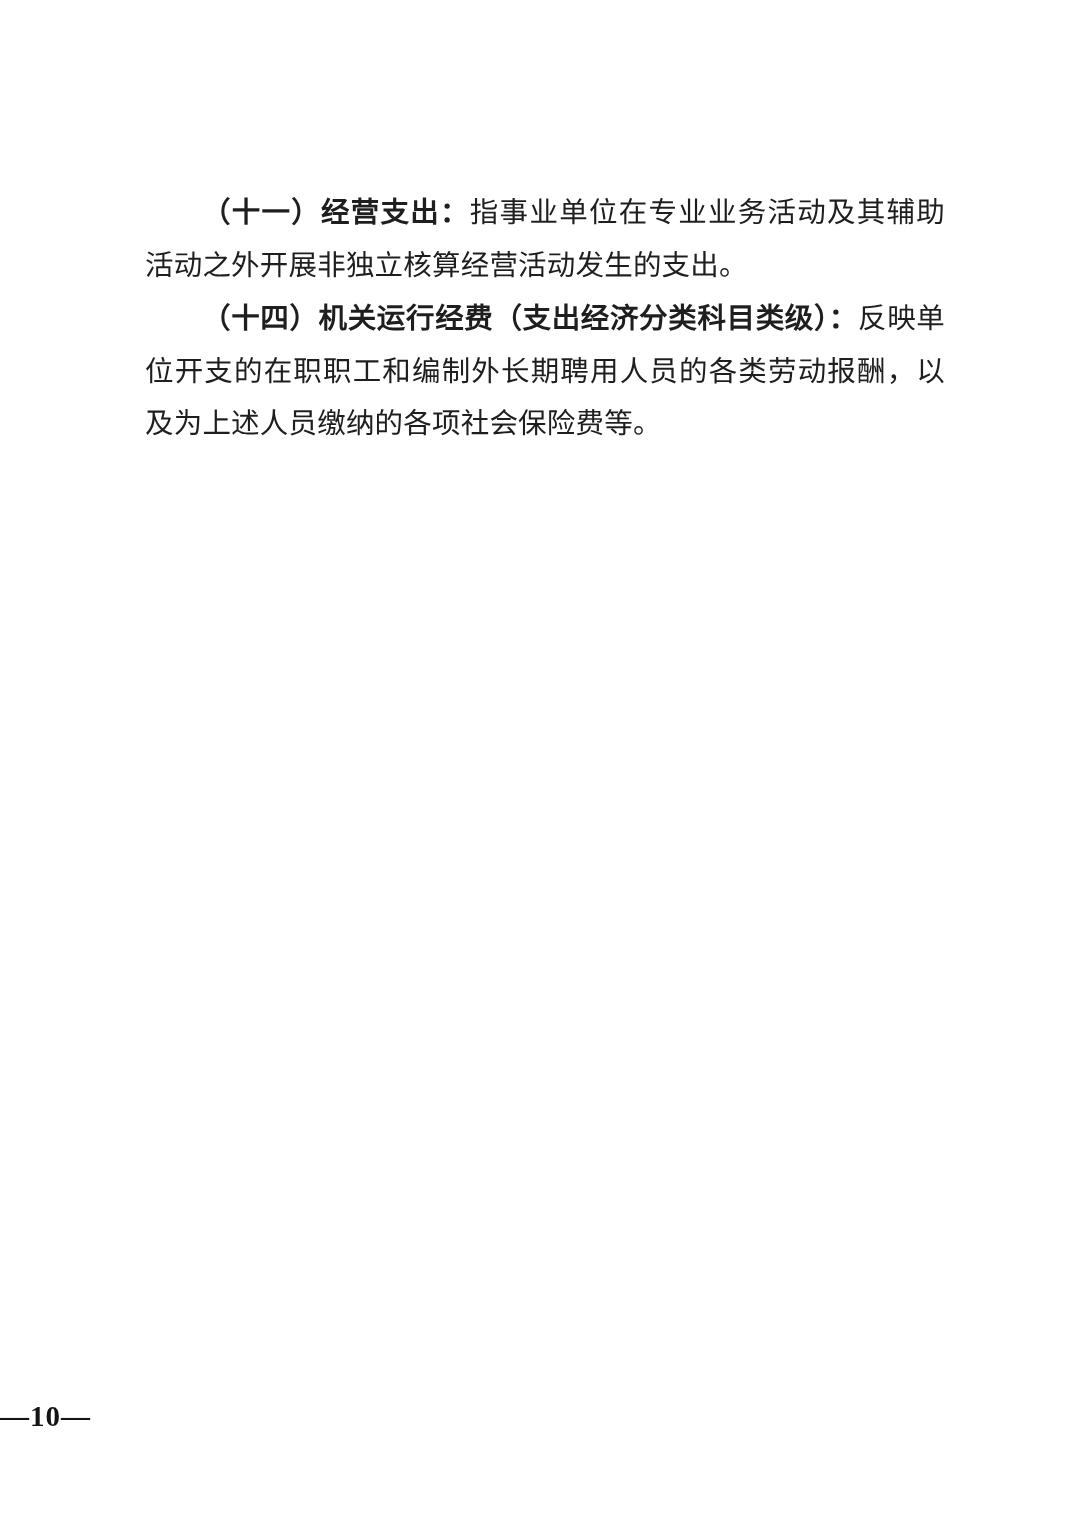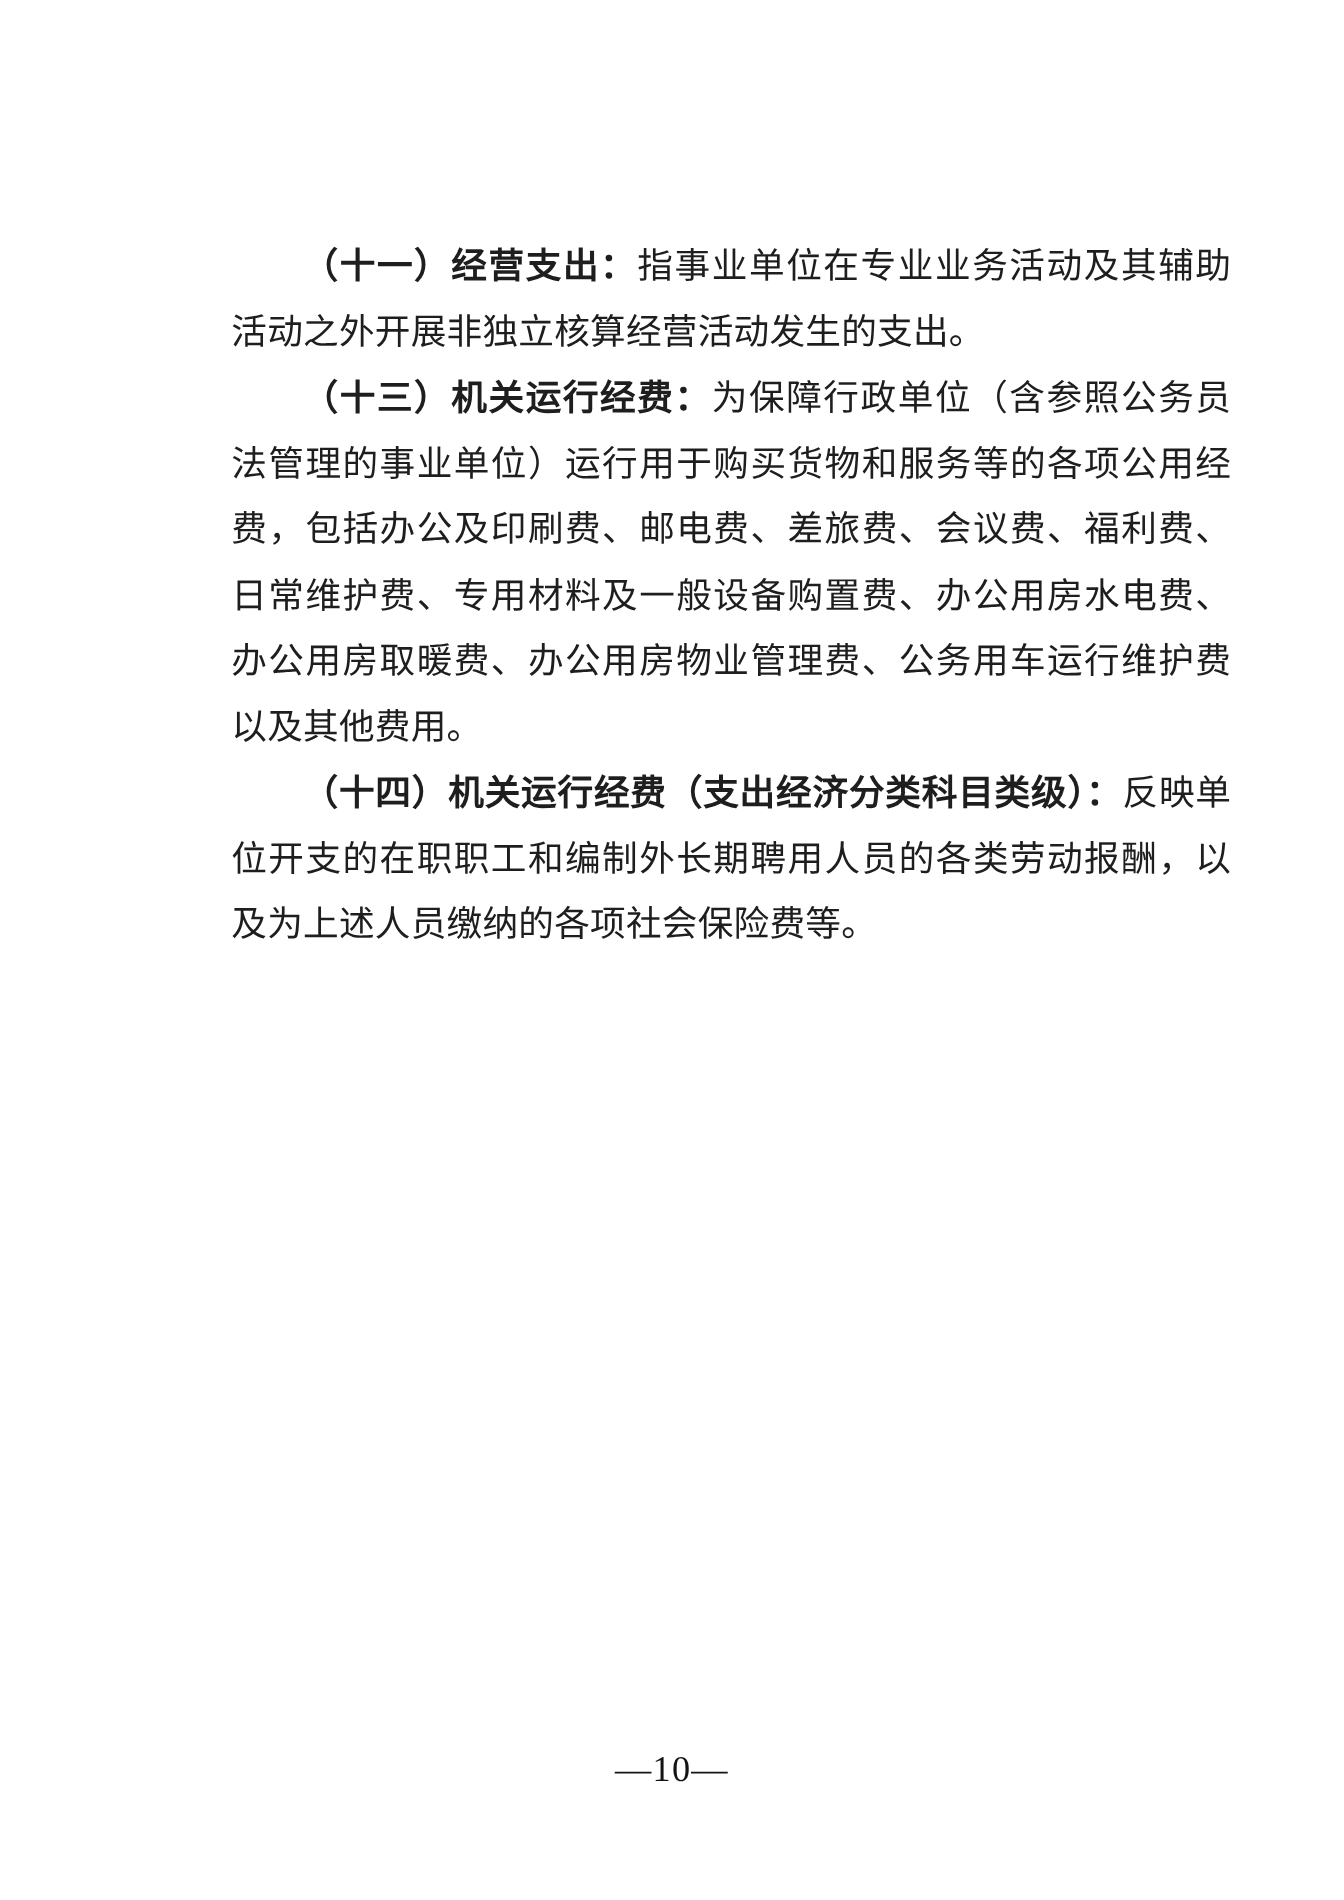--- a/index.html
+++ b/index.html
@@ -19,49 +19,48 @@
     position: absolute;
     left: 145px;
     top: 186px;
     width: 800px;
     font-family: "DejaVu Serif", "Liberation Serif", serif;
     font-size: 28.5px;
     line-height: 52.5px;
     text-align: justify;
     text-justify: inter-ideograph;
     letter-spacing: 0.2px;
-    margin-left: 40px;
   }
   .para {
     margin: 0;
     padding: 0;
     text-indent: 2em;
   }
   .para .lead {
     font-weight: bold;
   }
   .page-number {
     position: absolute;
     left: 0;
     top: 1400px;
     width: 100%;
-    text-align: center;
+    text-align: left;
     font-family: "Liberation Serif", "DejaVu Serif", serif;
     font-size: 29px;
     color: #141414;
     letter-spacing: 1px;
+    font-weight: bold;
   }
 </style>
 </head>
 <body>
 
 <div class="page">
   <main class="content">
   <p class="para"><span class="lead">（十一）经营支出：</span><span class="body-text">指事业单位在专业业务活动及其辅助活动之外开展非独立核算经营活动发生的支出。</span></p>
 
 
-  <p class="para"><span class="lead">（十三）机关运行经费：</span><span class="body-text">为保障行政单位（含参照公务员法管理的事业单位）运行用于购买货物和服务等的各项公用经费，包括办公及印刷费、邮电费、差旅费、会议费、福利费、日常维护费、专用材料及一般设备购置费、办公用房水电费、办公用房取暖费、办公用房物业管理费、公务用车运行维护费以及其他费用。</span></p>
 
   <p class="para"><span class="lead">（十四）机关运行经费（支出经济分类科目类级）：</span><span class="body-text">反映单位开支的在职职工和编制外长期聘用人员的各类劳动报酬，以及为上述人员缴纳的各项社会保险费等。</span></p>
 
 </main>
   <div class="page-number">—10—</div>
 </div>
 
 </body></html>

